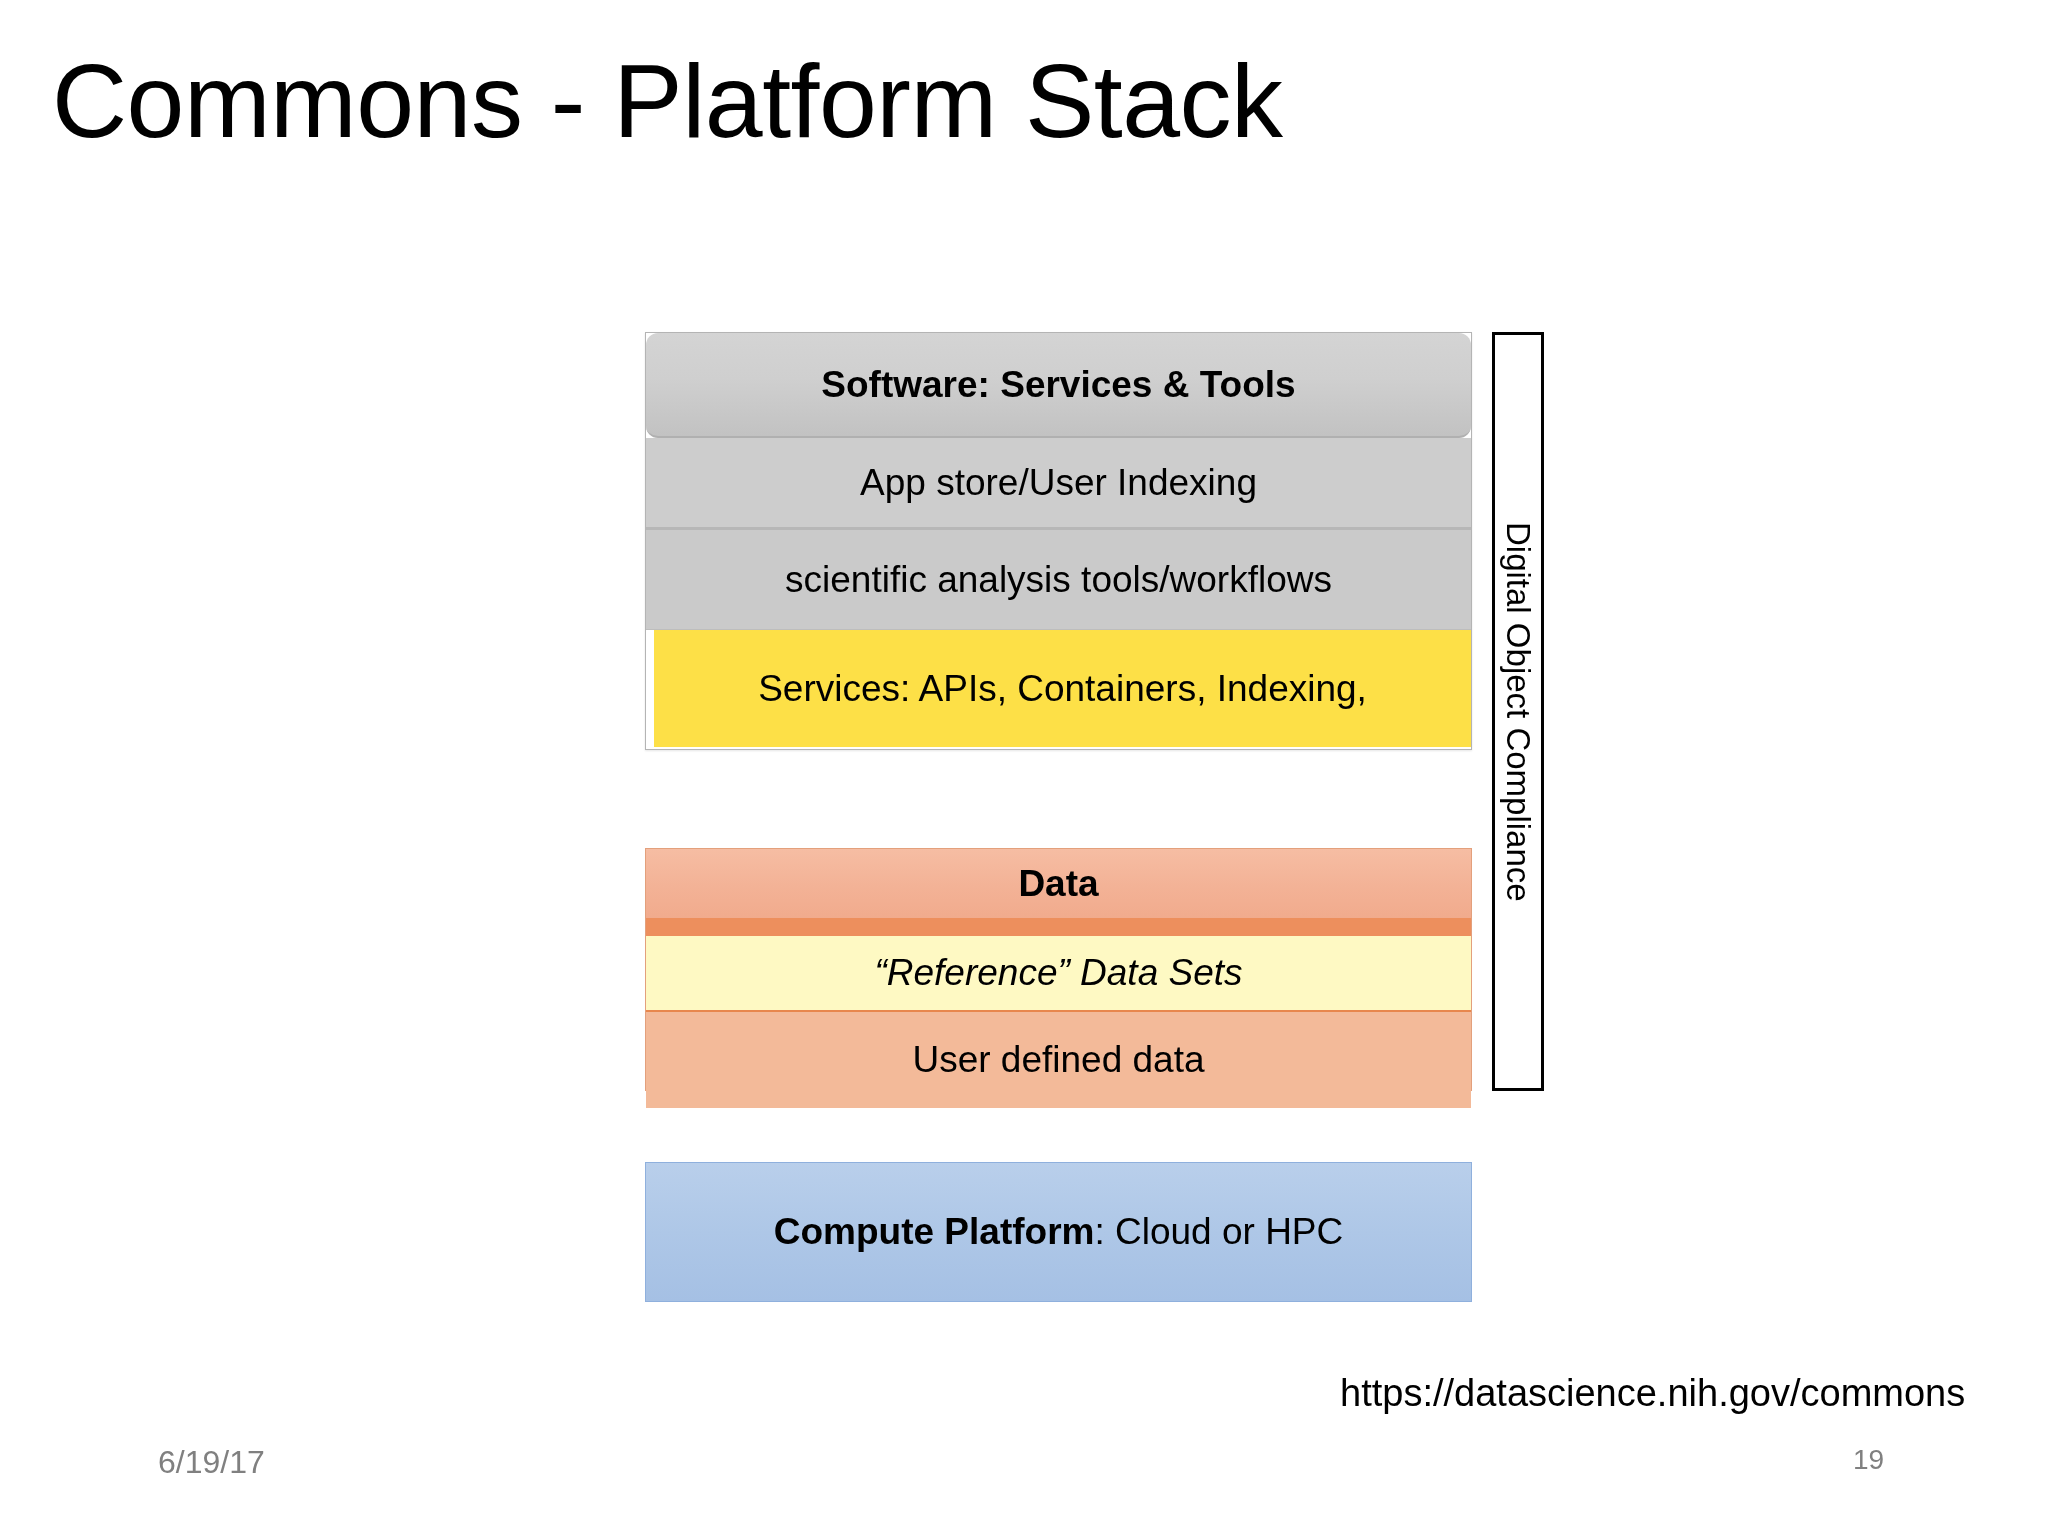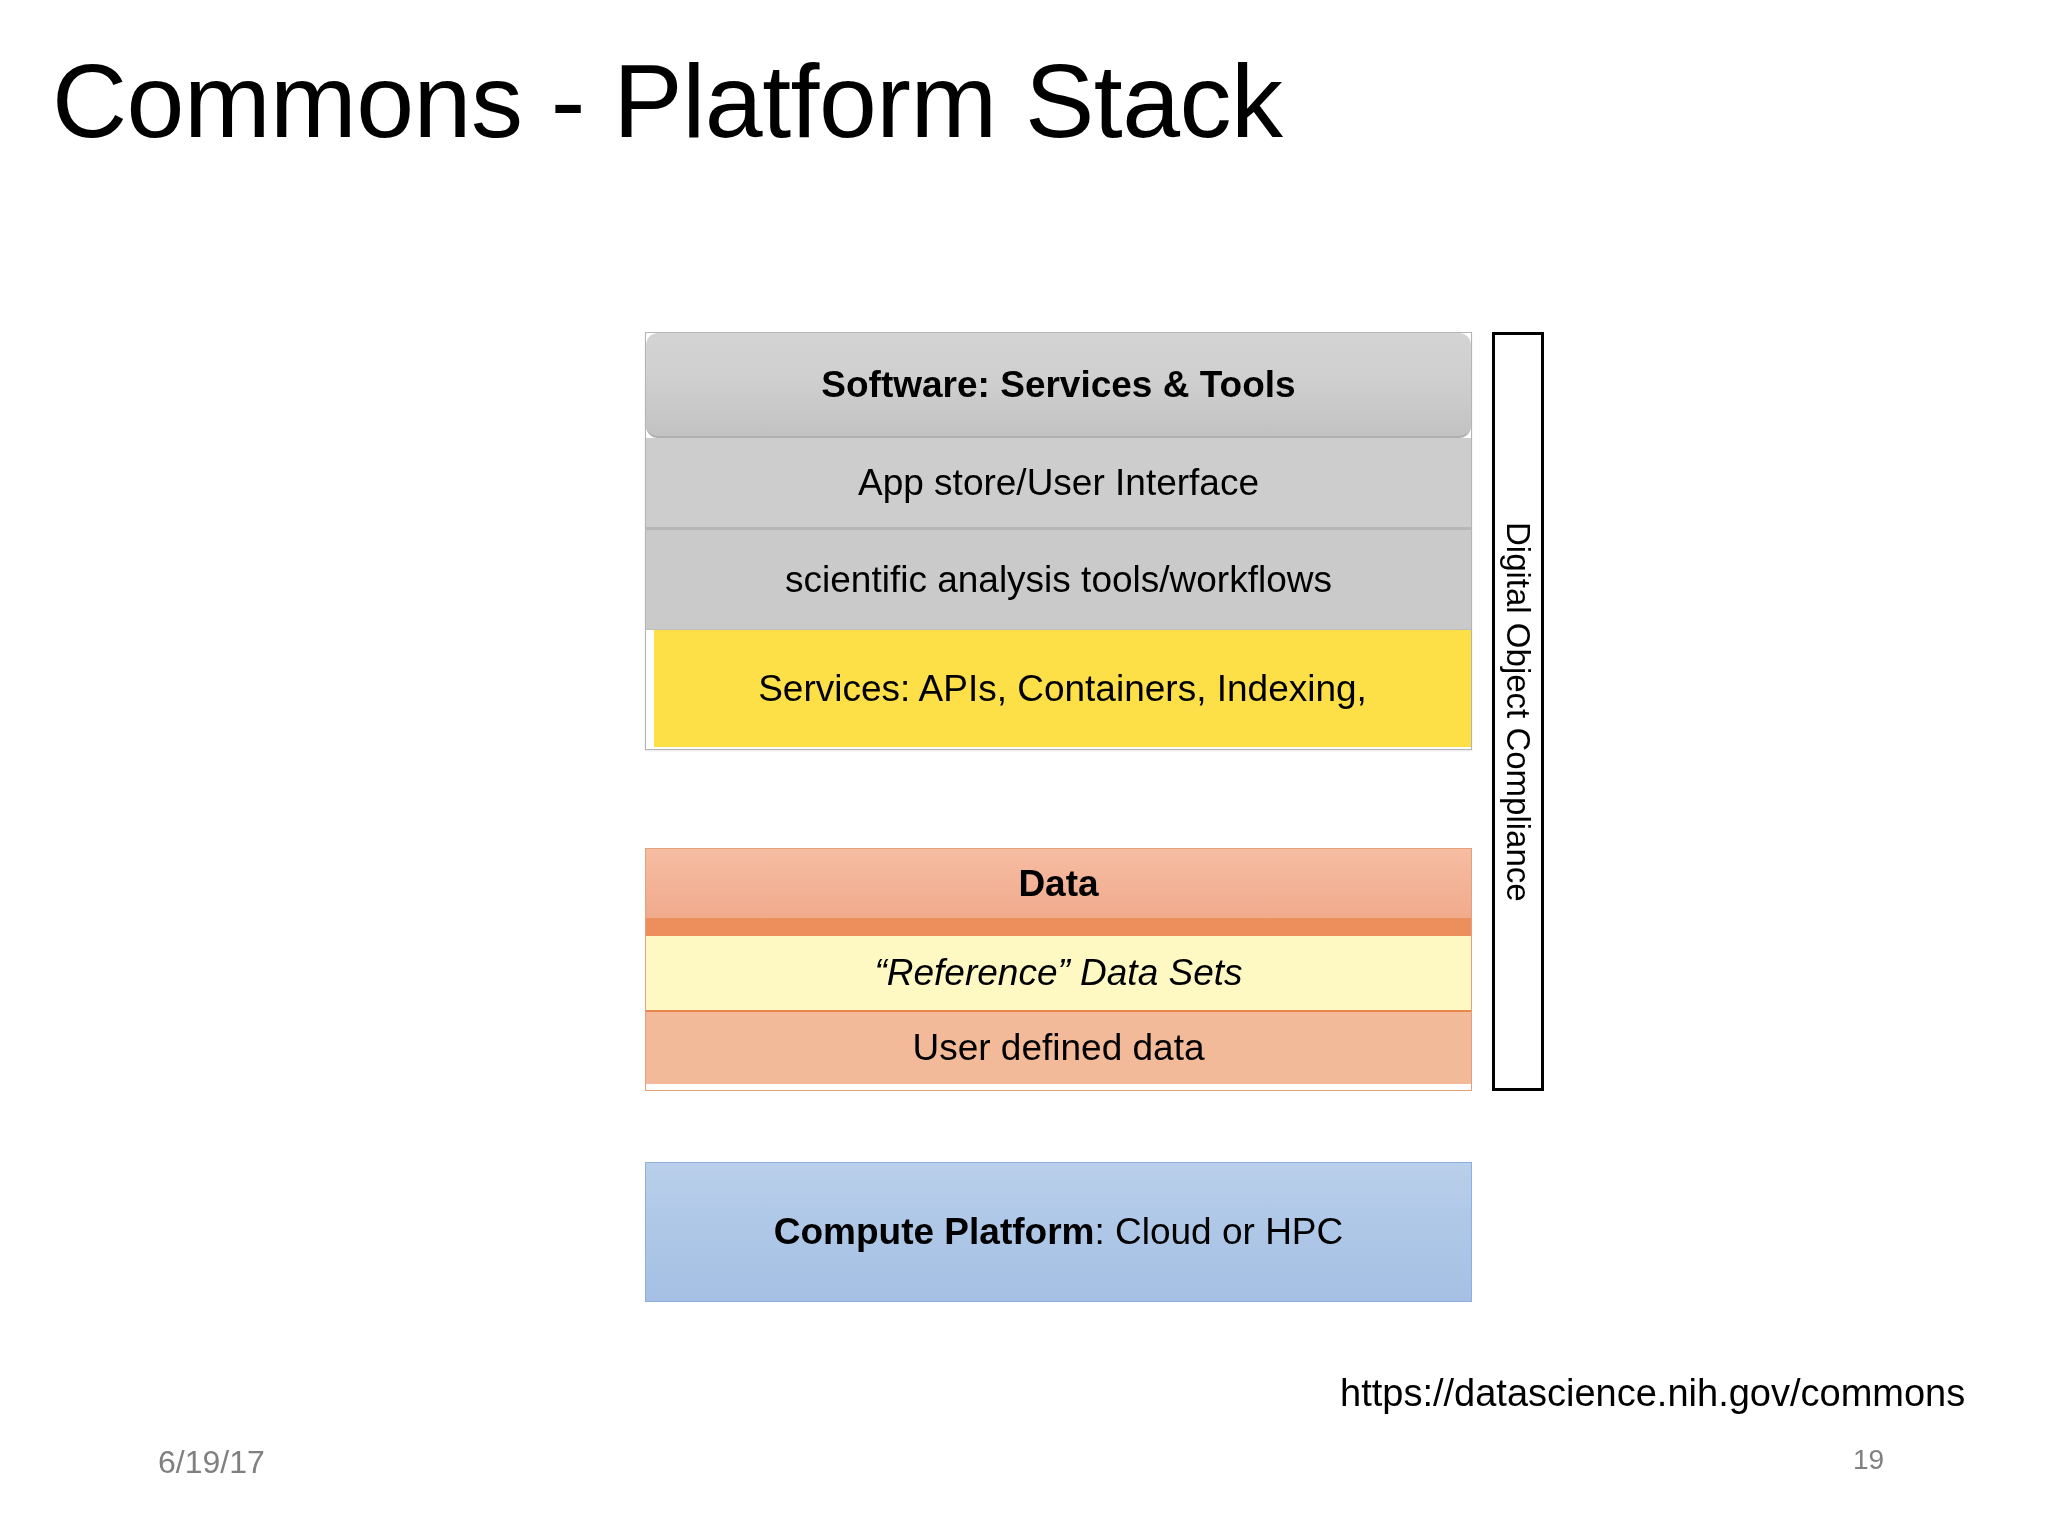--- a/index.html
+++ b/index.html
@@ -107,21 +107,21 @@
     font-weight: bold;
   }
   .data-row1 {
     height: 76px;
     background: #fef9c3;
     border-bottom: 2px solid #e8874d;
     font-size: 37px;
     font-style: italic;
   }
   .data-row2 {
-    height: 72px;
+    height: 96px;
     background: #f3ba99;
     font-size: 37px;
   }
 
   
   .compute-group {
     left: 645px;
     top: 1162px;
     width: 827px;
     height: 140px;
@@ -185,21 +185,21 @@
 </style>
 </head>
 <body>
 
 <div class="slide-title">Commons - Platform Stack</div>
 
 <div class="diagram">
 
   <div class="stack software-group">
     <div class="band sw-header">Software: Services &amp; Tools</div>
-    <div class="band sw-row1">App store/User Interface</div>
+    <div class="band sw-row1">App store/User Indexing</div>
     <div class="band sw-row2">scientific analysis tools/workflows</div>
     <div class="band sw-row3">Services:  APIs, Containers, Indexing,</div>
   </div>
 
   <div class="stack data-group">
     <div class="band data-header">Data</div>
     <div class="band data-row1">“Reference” Data Sets</div>
     <div class="band data-row2">User defined data</div>
   </div>
 

